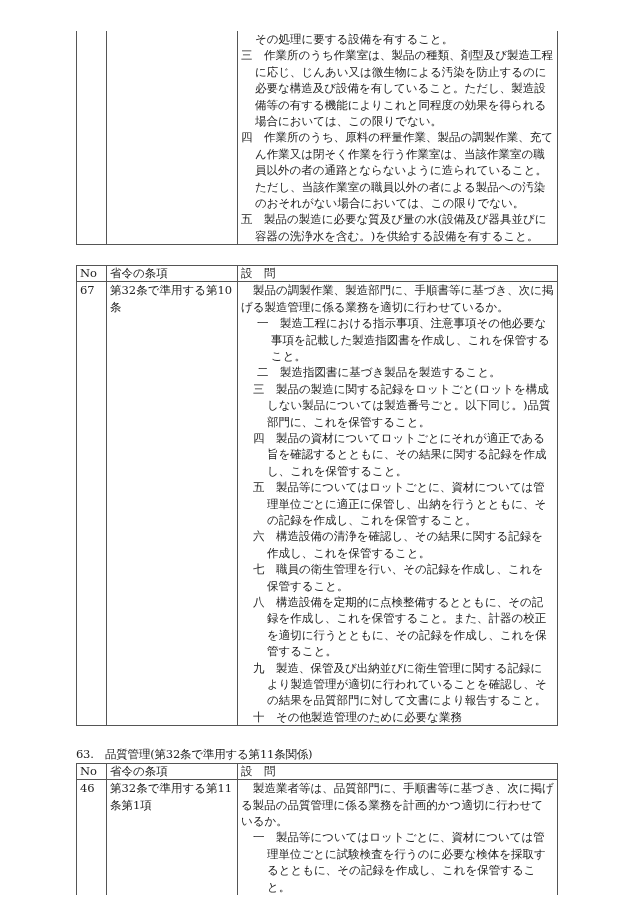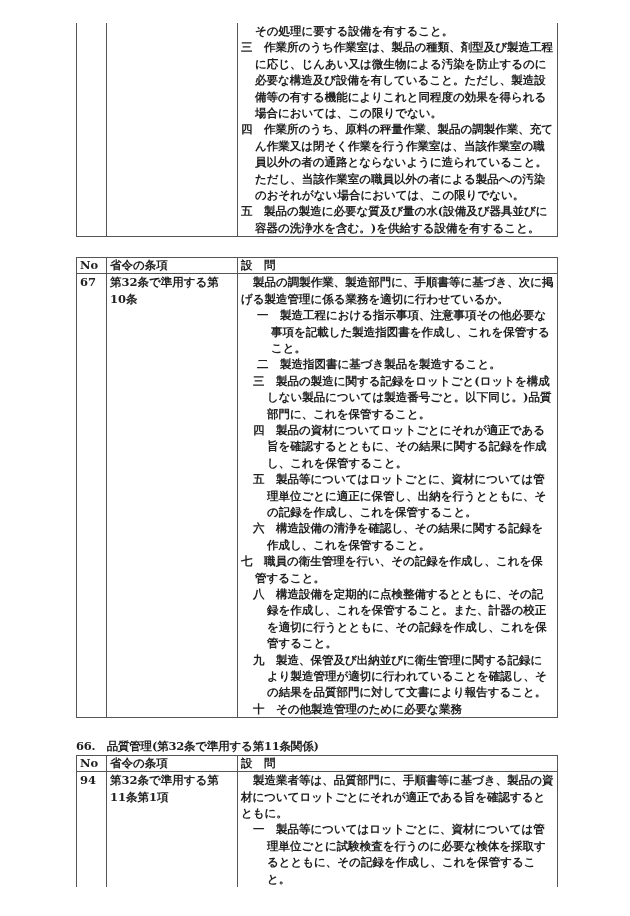--- a/index.html
+++ b/index.html
@@ -1,21 +1,21 @@
 <!DOCTYPE html>
 <html><head>
 <meta charset="utf-8">
 <style>
   html, body { margin: 0; padding: 0; background: #ffffff; }
   body {
     width: 630px; height: 916px; position: relative; overflow: hidden;
     font-family: "DejaVu Serif", "Liberation Serif", serif;
     color: #222222; font-size: 11.5px; line-height: 16.4px;
   }
-  .page { position: absolute; left: 76px; top: 8px; width: 481px; font-weight: bold; }
+  .page { position: absolute; left: 76px; top: 16px; width: 481px; }
   table { border-collapse: collapse; width: 481px; table-layout: fixed; }
   td { border: 1px solid #555555; vertical-align: top; padding: 0 3px; }
   col.c-no { width: 30px; }
   col.c-art { width: 131px; }
   col.c-q { width: 320px; }
   .top-table td { border-top: none; }
   .section-title { margin: 0; height: 17px; line-height: 17px; white-space: nowrap; letter-spacing: -0.2px; }
   .head td { height: 15px; line-height: 15px; }
   .item { padding-left: 14px; text-indent: -14px; }
   .intro { text-indent: 12px; }
@@ -69,48 +69,48 @@
       <td>67</td>
       <td>第32条で準用する第10条</td>
       <td>
         <div class="intro">製品の調製作業、製造部門に、手順書等に基づき、次に掲げる製造管理に係る業務を適切に行わせているか。</div>
         <div class="item" style="margin-left:16px">一　製造工程における指示事項、注意事項その他必要な事項を記載した製造指図書を作成し、これを保管すること。</div>
         <div class="item" style="margin-left:16px">二　製造指図書に基づき製品を製造すること。</div>
         <div class="item" style="margin-left:12px">三　製品の製造に関する記録をロットごと(ロットを構成しない製品については製造番号ごと。以下同じ。)品質部門に、これを保管すること。</div>
         <div class="item" style="margin-left:12px">四　製品の資材についてロットごとにそれが適正である旨を確認するとともに、その結果に関する記録を作成し、これを保管すること。</div>
         <div class="item" style="margin-left:12px">五　製品等についてはロットごとに、資材については管理単位ごとに適正に保管し、出納を行うとともに、その記録を作成し、これを保管すること。</div>
         <div class="item" style="margin-left:12px">六　構造設備の清浄を確認し、その結果に関する記録を作成し、これを保管すること。</div>
-        <div class="item" style="margin-left:0">七　職員の衛生管理を行い、その記録を作成し、これを保管すること。</div>
+        <div class="item" style="margin-left:12px">七　職員の衛生管理を行い、その記録を作成し、これを保管すること。</div>
         <div class="item" style="margin-left:12px">八　構造設備を定期的に点検整備するとともに、その記録を作成し、これを保管すること。また、計器の校正を適切に行うとともに、その記録を作成し、これを保管すること。</div>
         <div class="item" style="margin-left:12px">九　製造、保管及び出納並びに衛生管理に関する記録により製造管理が適切に行われていることを確認し、その結果を品質部門に対して文書により報告すること。</div>
         <div class="item" style="margin-left:12px">十　その他製造管理のために必要な業務</div>
       </td>
     </tr>
   </tbody>
     </table>
 
   <div class="gap2"></div>
 
-  <p class="section-title">66.　品質管理(第32条で準用する第11条関係)</p>
+  <p class="section-title">63.　品質管理(第32条で準用する第11条関係)</p>
   <table style="border-bottom:none">
     <colgroup>
         <col class="c-no">
         <col class="c-art">
         <col class="c-q">
       </colgroup>
     <tbody>
         <tr class="head">
       <td>No</td>
       <td>省令の条項</td>
       <td>設　問</td>
     </tr>
     <tr>
-      <td style="border-bottom:none">94</td>
+      <td style="border-bottom:none">46</td>
       <td style="border-bottom:none">第32条で準用する第11条第1項</td>
       <td style="border-bottom:none">
-        <div class="intro">製造業者等は、品質部門に、手順書等に基づき、製品の資材についてロットごとにそれが適正である旨を確認するとともに。</div>
+        <div class="intro">製造業者等は、品質部門に、手順書等に基づき、次に掲げる製品の品質管理に係る業務を計画的かつ適切に行わせているか。</div>
         <div class="item" style="margin-left:12px">一　製品等についてはロットごとに、資材については管理単位ごとに試験検査を行うのに必要な検体を採取するとともに、その記録を作成し、これを保管すること。</div>
       </td>
     </tr>
   </tbody>
     </table>
 
 </div>
 
 </body></html>

